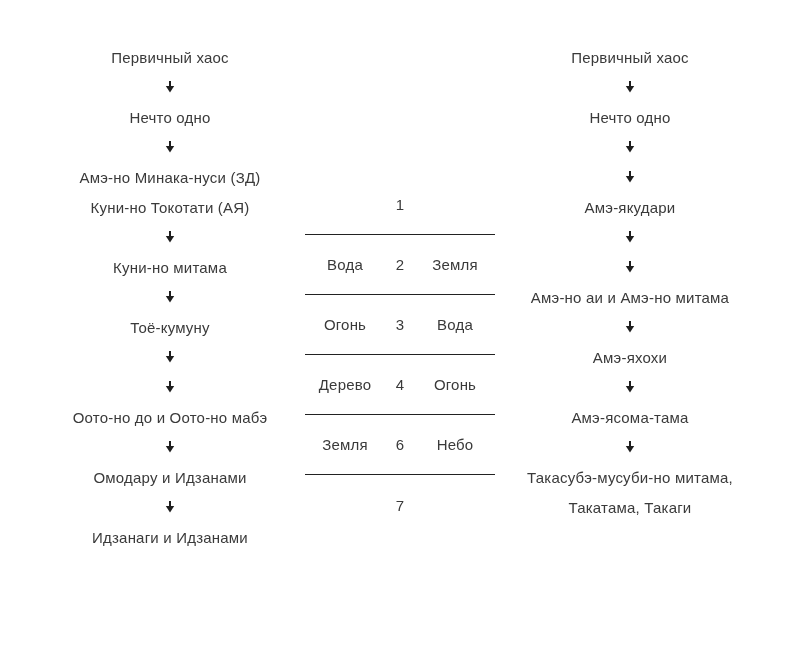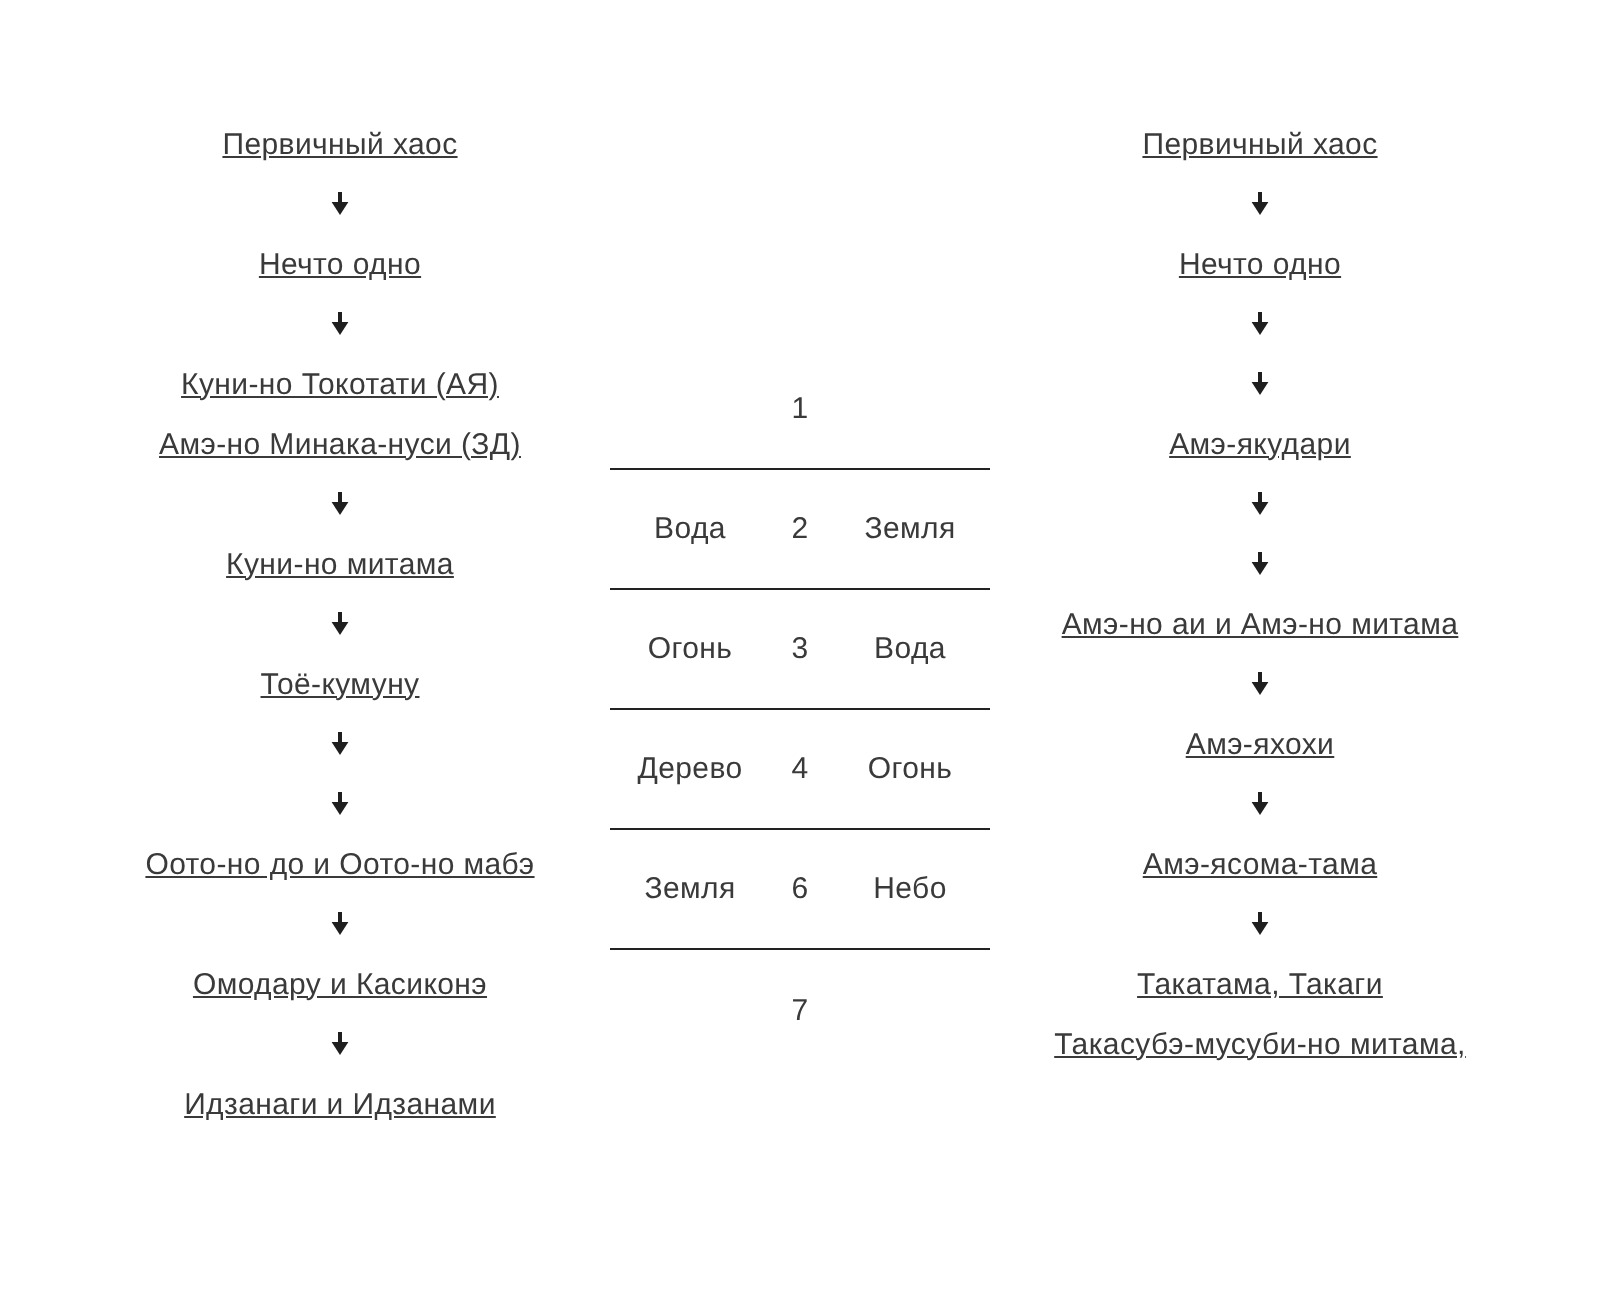--- a/index.html
+++ b/index.html
@@ -10,23 +10,22 @@
   body {
     position: relative;
     width: 800px;
     height: 650px;
     overflow: hidden;
     font-family: "Liberation Sans", sans-serif;
     color: #3a3a3a;
   }
   .column {
     position: absolute;
-    top: 57px;
+    top: 42px;
     width: 260px;
-    text-decoration: underline;
   }
   #left-col  { left: 40px;  }
   #right-col { left: 500px; }
   .slot {
     height: 30px;
     display: flex;
     align-items: center;
     justify-content: center;
     font-size: 15px;
     letter-spacing: 0.2px;
@@ -65,22 +64,22 @@
         <polygon class="head" points="0.8,5 9.2,5 5,11.5"></polygon>
       </svg>
     </div>
     <div class="slot node">Нечто одно</div>
     <div class="slot arrow">
       <svg width="10" height="12" viewBox="0 0 10 12" aria-hidden="true">
         <rect class="stem" x="4" y="0" width="2" height="6"></rect>
         <polygon class="head" points="0.8,5 9.2,5 5,11.5"></polygon>
       </svg>
     </div>
+    <div class="slot node">Амэ-но Минака-нуси (ЗД)</div>
     <div class="slot node">Куни-но Токотати (АЯ)</div>
-    <div class="slot node">Амэ-но Минака-нуси (ЗД)</div>
     <div class="slot arrow">
       <svg width="10" height="12" viewBox="0 0 10 12" aria-hidden="true">
         <rect class="stem" x="4" y="0" width="2" height="6"></rect>
         <polygon class="head" points="0.8,5 9.2,5 5,11.5"></polygon>
       </svg>
     </div>
     <div class="slot node">Куни-но митама</div>
     <div class="slot arrow">
       <svg width="10" height="12" viewBox="0 0 10 12" aria-hidden="true">
         <rect class="stem" x="4" y="0" width="2" height="6"></rect>
@@ -100,21 +99,21 @@
         <polygon class="head" points="0.8,5 9.2,5 5,11.5"></polygon>
       </svg>
     </div>
     <div class="slot node">Оото-но до и Оото-но мабэ</div>
     <div class="slot arrow">
       <svg width="10" height="12" viewBox="0 0 10 12" aria-hidden="true">
         <rect class="stem" x="4" y="0" width="2" height="6"></rect>
         <polygon class="head" points="0.8,5 9.2,5 5,11.5"></polygon>
       </svg>
     </div>
-    <div class="slot node">Омодару и Касиконэ</div>
+    <div class="slot node">Омодару и Идзанами</div>
     <div class="slot arrow">
       <svg width="10" height="12" viewBox="0 0 10 12" aria-hidden="true">
         <rect class="stem" x="4" y="0" width="2" height="6"></rect>
         <polygon class="head" points="0.8,5 9.2,5 5,11.5"></polygon>
       </svg>
     </div>
     <div class="slot node">Идзанаги и Идзанами</div>
   </div>
 
 <div id="center-table">
@@ -198,15 +197,15 @@
         <polygon class="head" points="0.8,5 9.2,5 5,11.5"></polygon>
       </svg>
     </div>
     <div class="slot node">Амэ-ясома-тама</div>
     <div class="slot arrow">
       <svg width="10" height="12" viewBox="0 0 10 12" aria-hidden="true">
         <rect class="stem" x="4" y="0" width="2" height="6"></rect>
         <polygon class="head" points="0.8,5 9.2,5 5,11.5"></polygon>
       </svg>
     </div>
+    <div class="slot node">Такасубэ-мусуби-но митама,</div>
     <div class="slot node">Такатама, Такаги</div>
-    <div class="slot node">Такасубэ-мусуби-но митама,</div>
   </div>
 
 </body></html>

